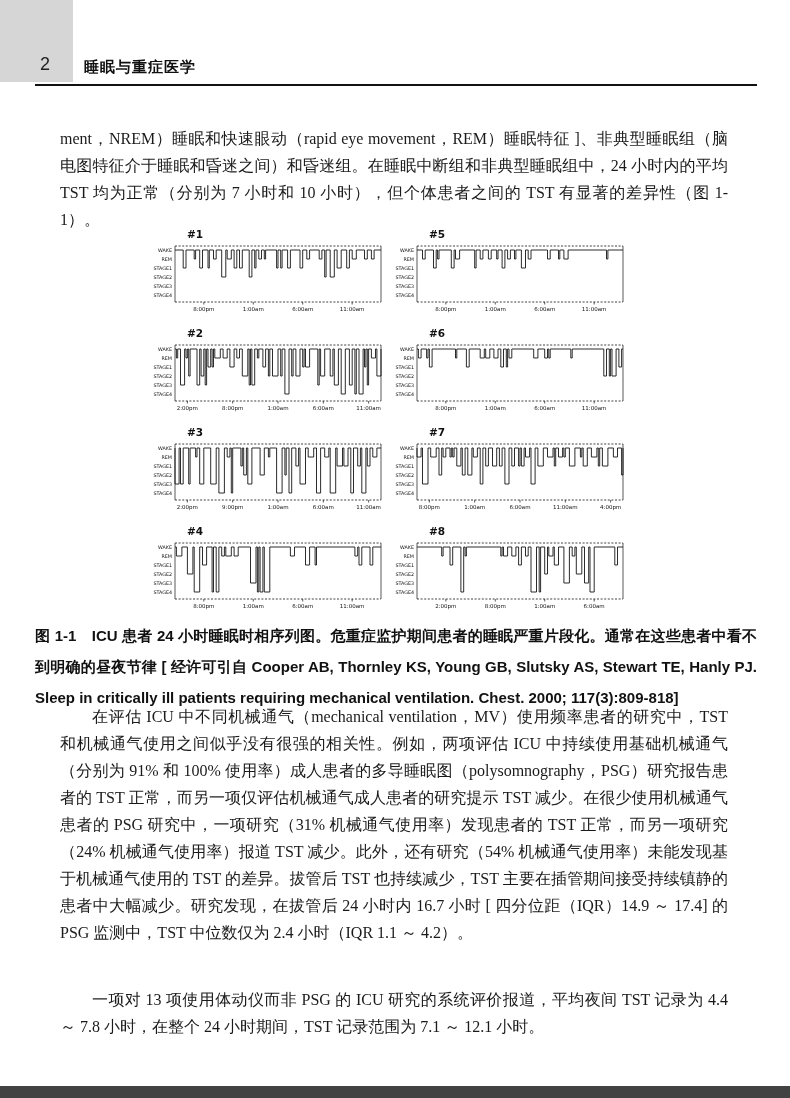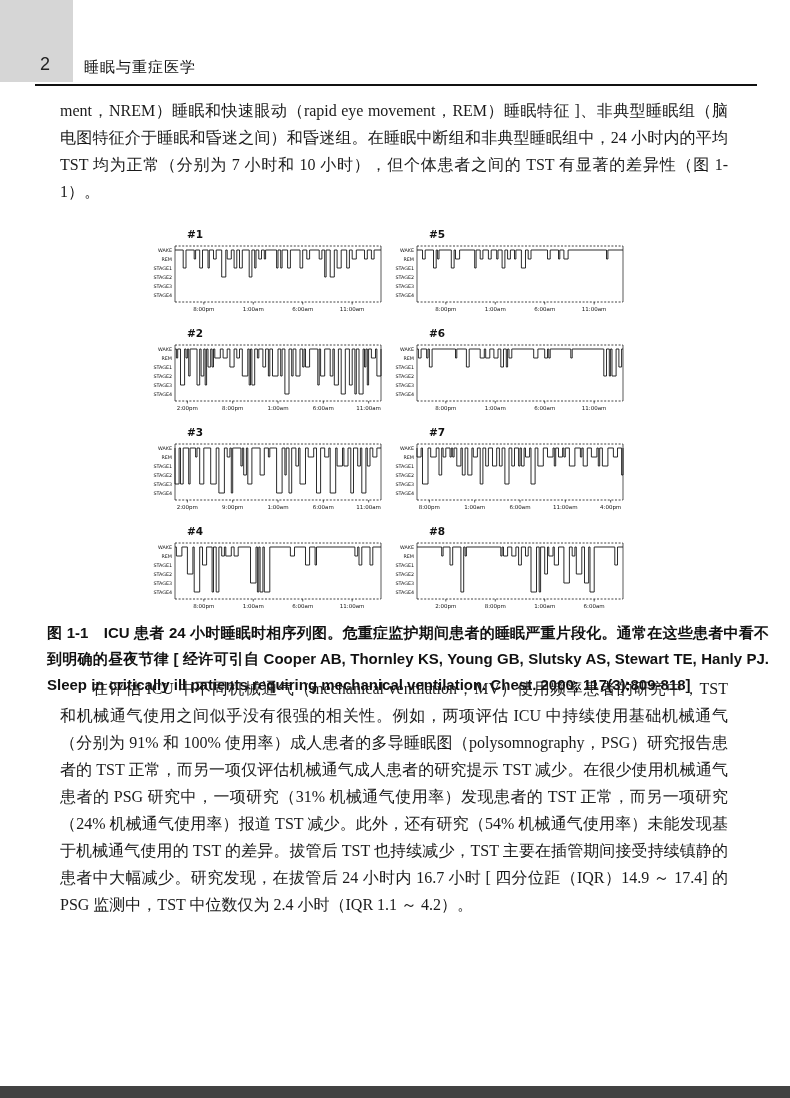--- a/index.html
+++ b/index.html
@@ -7,41 +7,41 @@
   .page {
     position:relative; width:790px; height:1098px; background:#ffffff;
     font-family:"Liberation Serif","DejaVu Serif",serif; color:#1a1a1a; overflow:hidden;
   }
   .header-block { position:absolute; left:0; top:0; width:73px; height:82px; background:#d6d6d6; }
   .page-number {
     position:absolute; left:40px; top:54px; font-size:18px;
     font-family:"Liberation Sans","DejaVu Sans",sans-serif; color:#222;
   }
   .header-title {
-    position:absolute; left:84px; top:58px; font-size:15px; font-weight:normal;
+    position:absolute; left:84px; top:58px; font-size:15px; font-weight:bold;
     font-family:"Liberation Sans","DejaVu Sans",sans-serif; letter-spacing:1px; color:#111;
   }
   .header-rule { position:absolute; left:35px; top:84px; width:722px; height:2px; background:#111; }
   .body-para {
     position:absolute; left:60px; width:668px; font-size:16px; line-height:27px;
-    text-align:justify; color:#1a1a1a;
+    text-align:justify; color:#1a1a1a;margin-top:28px;
   }
   .para-1 { top:97px; }
   .para-2 { top:675px; text-indent:2em; }
   .para-3 { top:958px; text-indent:2em; }
   .figure-area { position:absolute; left:145px; top:226px; display:flex; }
   .fig-col { display:flex; flex-direction:column; }
   .fig-col-left  { width:240px; }
   .fig-col-right { width:245px; margin-left:2px; }
   .panel { margin-bottom:3px; }
   .panel svg { display:block; }
   .figure-caption {
     position:absolute; left:35px; top:620px; width:722px;
     font-family:"Liberation Sans","DejaVu Sans",sans-serif; font-weight:bold;
-    font-size:15px; line-height:26px; text-align:justify; color:#111;margin-left:12px;
+    font-size:15px; line-height:31px; text-align:justify; color:#111;
   }
   .bottom-bar { position:absolute; left:0; top:1086px; width:790px; height:12px; background:#424242; }
 </style>
 </head>
 <body>
 
 <div class="page">
 
   <div class="header-block"></div>
   <div class="page-number">2</div>
@@ -251,15 +251,16 @@
             <line x1="207.16000000000003" y1="76" x2="207.16000000000003" y2="78.5" stroke="#111" stroke-width="0.7"></line>
             <text x="207.16000000000003" y="85" font-size="5.5" text-anchor="middle" font-family="DejaVu Sans, sans-serif" fill="#111">6:00am</text>
           </svg>
         </div>
       </div>
   </div>
 
   <p class="figure-caption">图 1-1　ICU 患者 24 小时睡眠时相序列图。危重症监护期间患者的睡眠严重片段化。通常在这些患者中看不到明确的昼夜节律 [ 经许可引自 Cooper AB, Thornley KS, Young GB, Slutsky AS, Stewart TE, Hanly PJ. Sleep in critically ill patients requiring mechanical ventilation. Chest. 2000; 117(3):809-818]</p>
 
   <p class="body-para para-2">在评估 ICU 中不同机械通气（mechanical ventilation，MV）使用频率患者的研究中，TST 和机械通气使用之间似乎没有很强的相关性。例如，两项评估 ICU 中持续使用基础机械通气（分别为 91% 和 100% 使用率）成人患者的多导睡眠图（polysomnography，PSG）研究报告患者的 TST 正常，而另一项仅评估机械通气成人患者的研究提示 TST 减少。在很少使用机械通气患者的 PSG 研究中，一项研究（31% 机械通气使用率）发现患者的 TST 正常，而另一项研究（24% 机械通气使用率）报道 TST 减少。此外，还有研究（54% 机械通气使用率）未能发现基于机械通气使用的 TST 的差异。拔管后 TST 也持续减少，TST 主要在插管期间接受持续镇静的患者中大幅减少。研究发现，在拔管后 24 小时内 16.7 小时 [ 四分位距（IQR）14.9 ～ 17.4] 的 PSG 监测中，TST 中位数仅为 2.4 小时（IQR 1.1 ～ 4.2）。</p>
+  <p class="body-para para-3">一项对 13 项使用体动仪而非 PSG 的 ICU 研究的系统评价报道，平均夜间 TST 记录为 4.4 ～ 7.8 小时，在整个 24 小时期间，TST 记录范围为 7.1 ～ 12.1 小时。</p>
 
   <div class="bottom-bar"></div>
 </div>
 
 </body></html>

